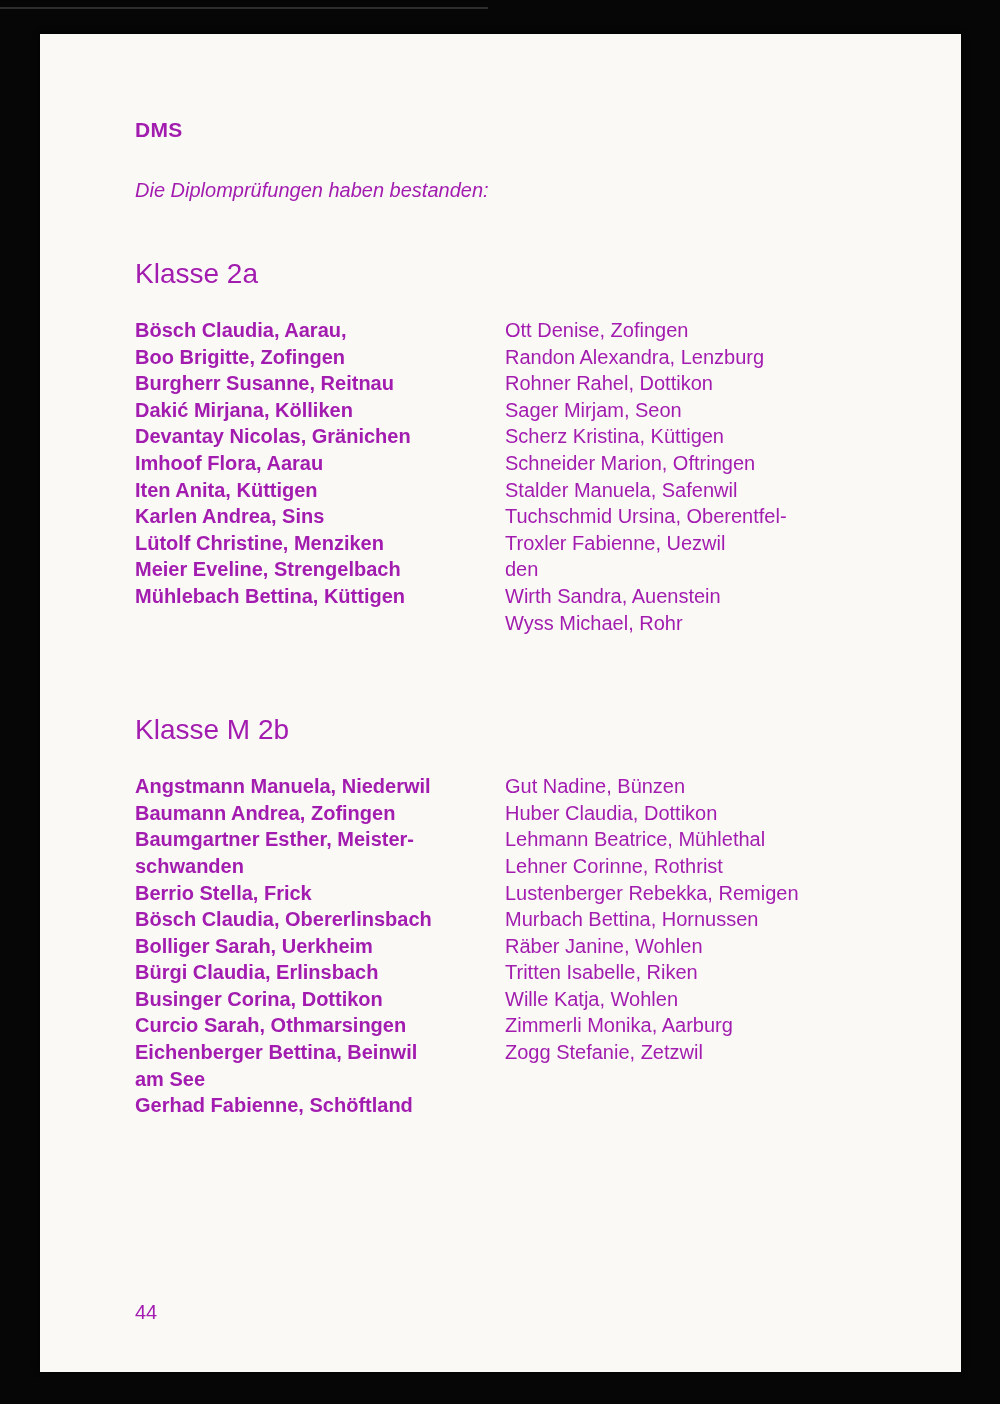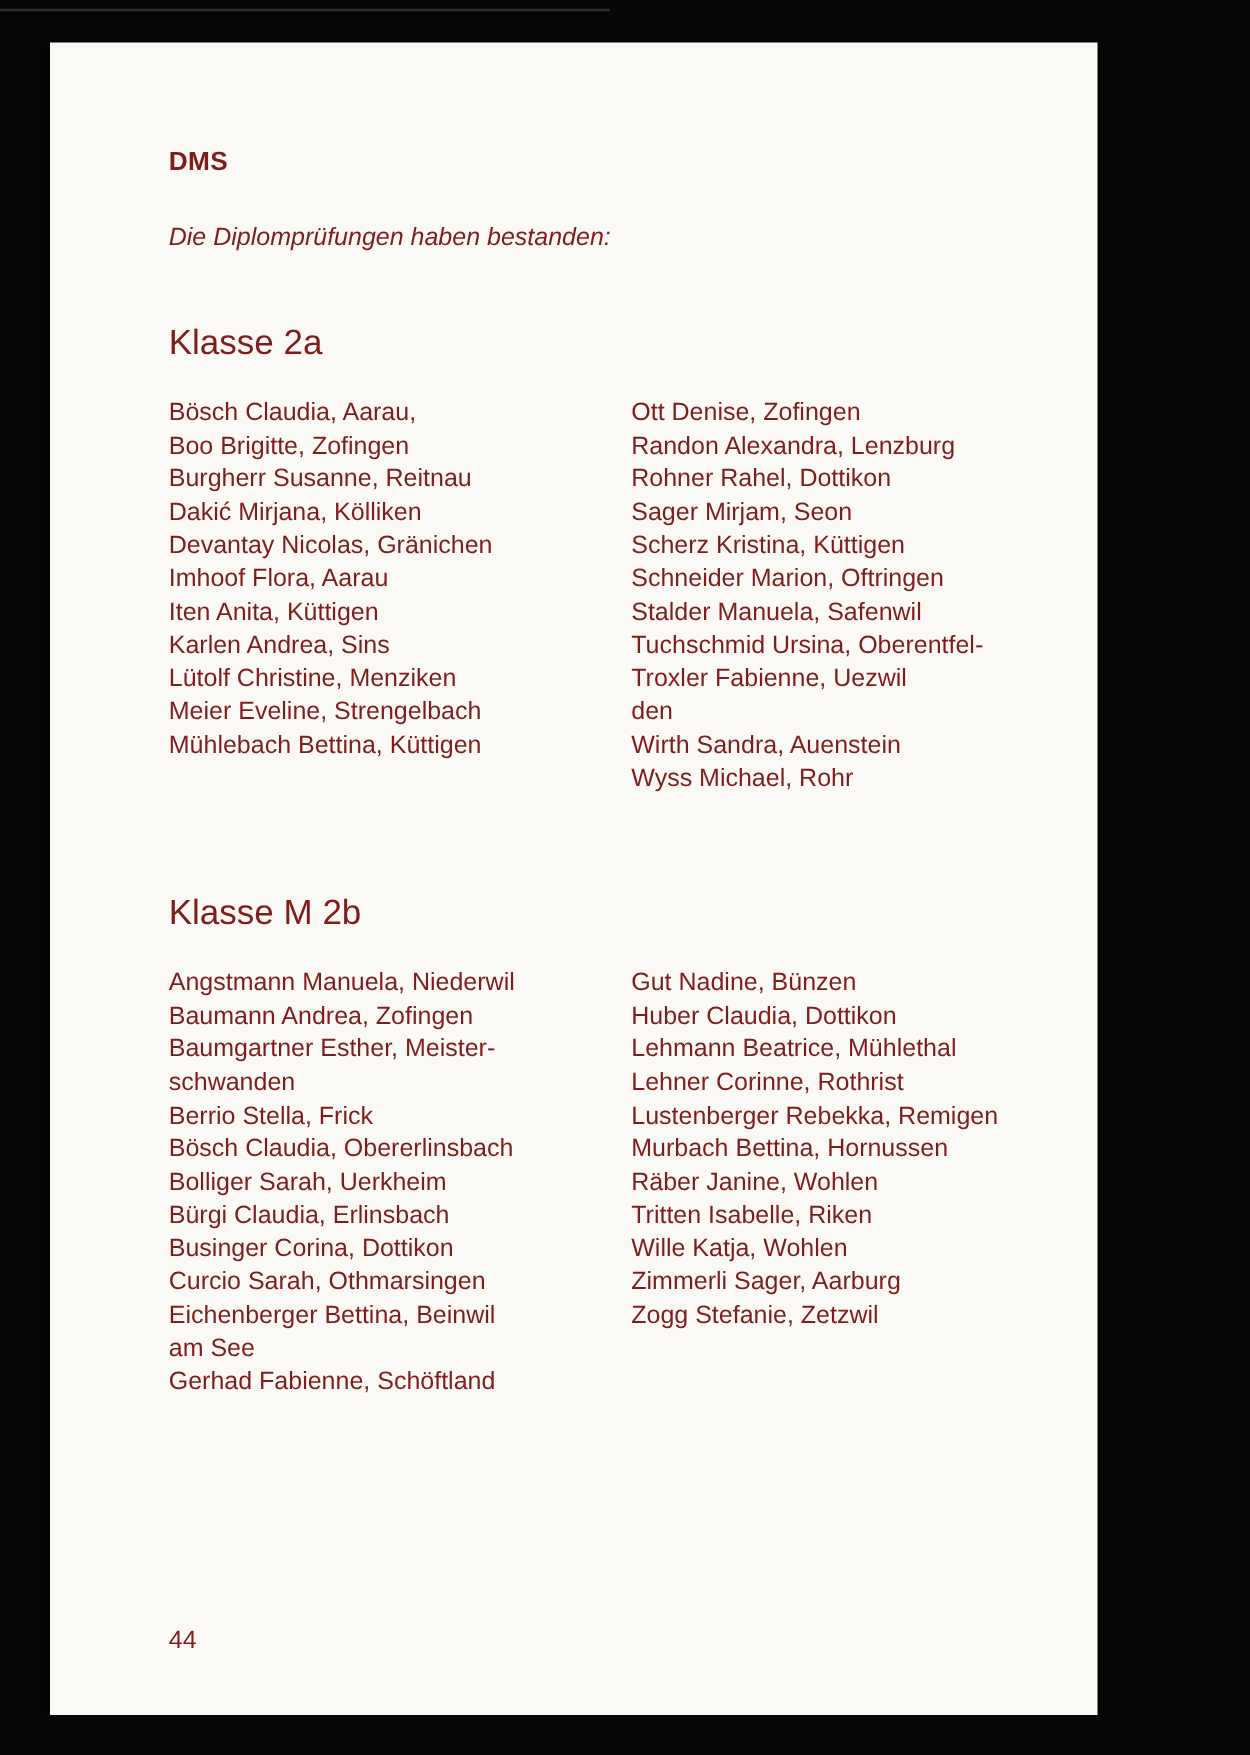--- a/index.html
+++ b/index.html
@@ -19,24 +19,24 @@
     left: 0;
     top: 7px;
     width: 488px;
     height: 2px;
     background: #2e2e2e;
   }
   .page {
     position: absolute;
     left: 40px;
     top: 34px;
-    width: 838px;
+    width: 921px;
     height: 1338px;
     background: #faf9f5;
-    color: #7f1d1d;
+    color: #a21caf;
     box-shadow: 0 0 6px rgba(0,0,0,0.8);
   }
   .content {
     padding: 84px 60px 0 95px;
   }
   .doc-title {
     font-weight: bold;
     font-size: 21px;
     letter-spacing: 0.3px;
   }
@@ -54,20 +54,21 @@
   .section-2 .section-heading {
     margin-top: 78px;
   }
   .columns {
     display: flex;
     margin-top: 27px;
   }
   .col-left {
     width: 370px;
     flex: 0 0 370px;
+    font-weight: bold;
   }
   .col-right {
     flex: 1;
   }
   .line {
     font-size: 20px;
     line-height: 26.6px;
     white-space: nowrap;
   }
   .page-number {
@@ -141,21 +142,21 @@
         <div class="col-right">
             <div class="line">Gut Nadine, Bünzen</div>
             <div class="line">Huber Claudia, Dottikon</div>
             <div class="line">Lehmann Beatrice, Mühlethal</div>
             <div class="line">Lehner Corinne, Rothrist</div>
             <div class="line">Lustenberger Rebekka, Remigen</div>
             <div class="line">Murbach Bettina, Hornussen</div>
             <div class="line">Räber Janine, Wohlen</div>
             <div class="line">Tritten Isabelle, Riken</div>
             <div class="line">Wille Katja, Wohlen</div>
-            <div class="line">Zimmerli Sager, Aarburg</div>
+            <div class="line">Zimmerli Monika, Aarburg</div>
             <div class="line">Zogg Stefanie, Zetzwil</div>
           </div>
       </div>
     </div>
 
     <div class="page-number">44</div>
 
   </div>
 </div>
 

